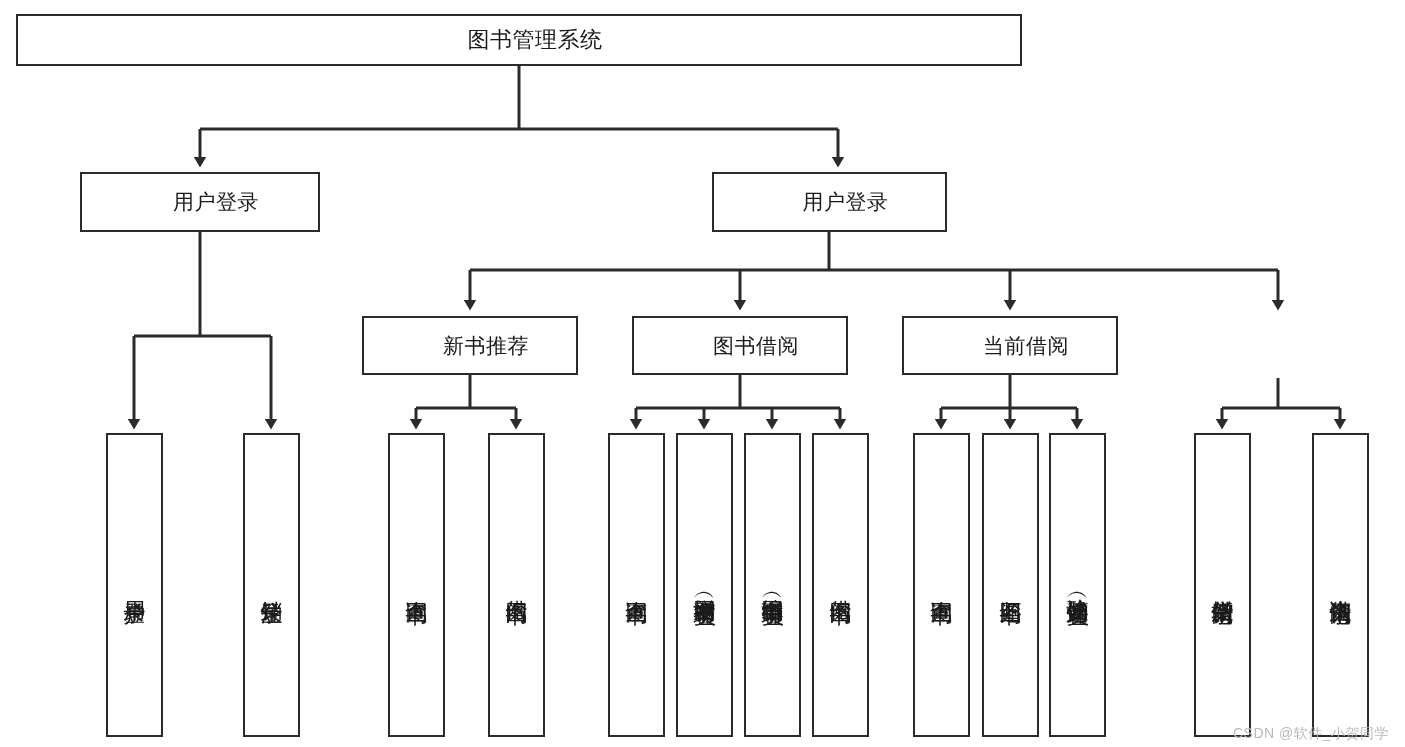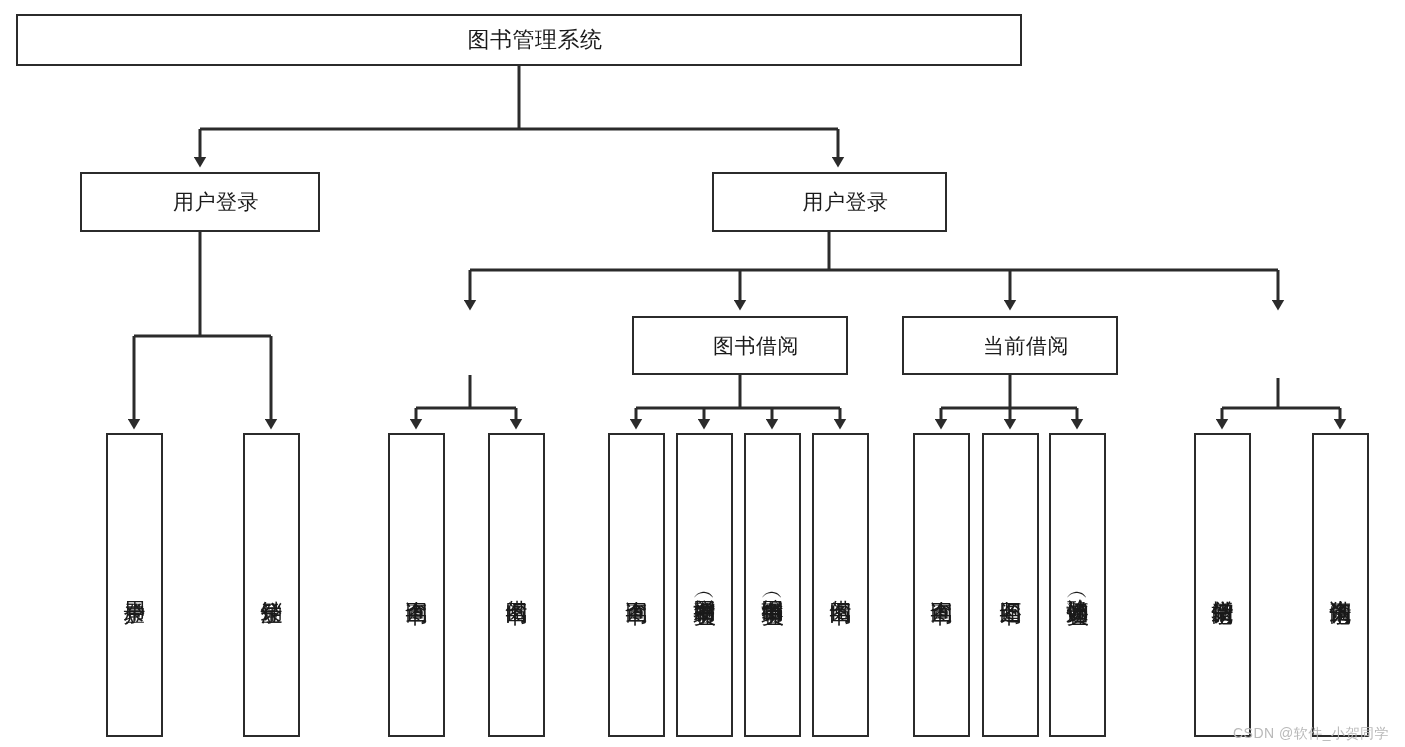--- a/index.html
+++ b/index.html
@@ -121,20 +121,21 @@
       <path d="M1222,408 L1222,420" marker-end="url(#arrow)"></path>
       <path d="M1340,408 L1340,420" marker-end="url(#arrow)"></path>
     </g>
   </svg>
 
   <div class="node h root" style="left:16px; top:14px; width:1006px; height:52px;">图书管理系统</div>
 
   <div class="node h" style="left:80px; top:172px; width:240px; height:60px;">用户登录</div>
   <div class="node h" style="left:712px; top:172px; width:235px; height:60px;">用户登录</div>
 
+  <div class="node h" style="left:362px; top:316px; width:216px; height:59px;">新书推荐</div>
   <div class="node h" style="left:632px; top:316px; width:216px; height:59px;">图书借阅</div>
   <div class="node h" style="left:902px; top:316px; width:216px; height:59px;">当前借阅</div>
 
   <div class="node v" style="left:106px; top:433px; width:57px; height:304px;">
     <span class="vlabel">用户登录</span>
   </div>
   <div class="node v" style="left:243px; top:433px; width:57px; height:304px;">
     <span class="vlabel">注销登录</span>
   </div>
 

